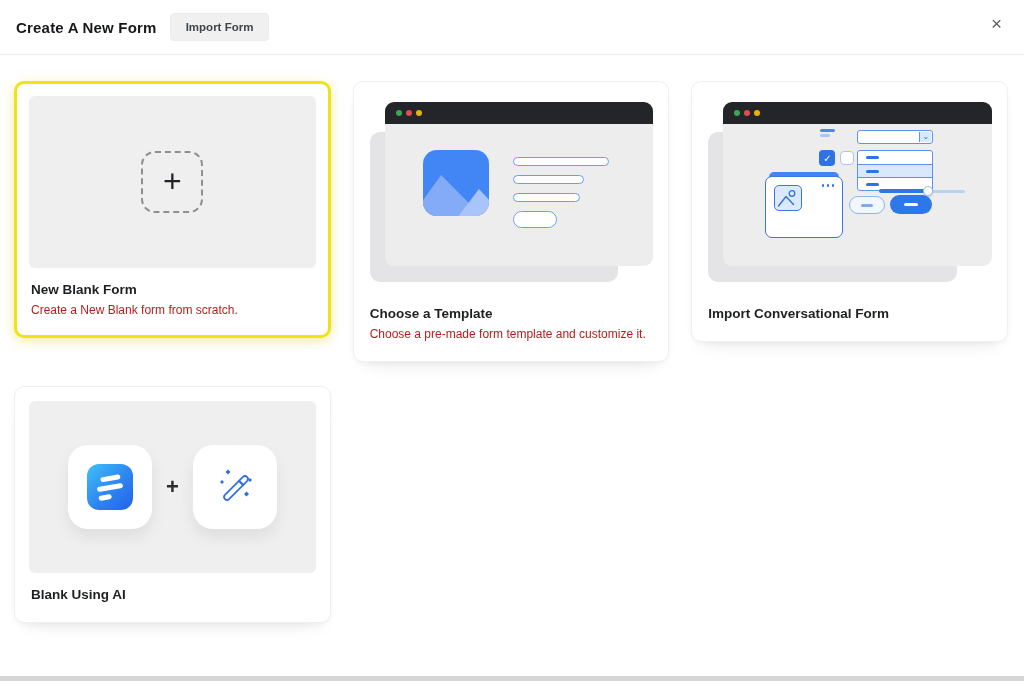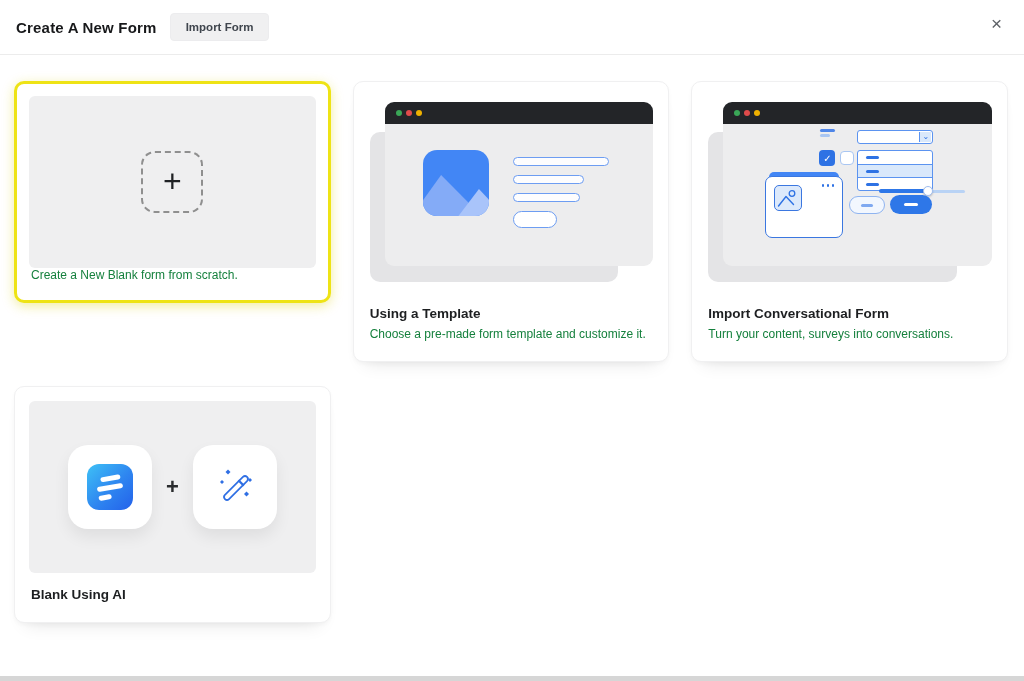--- a/index.html
+++ b/index.html
@@ -15,21 +15,21 @@
     padding:7px 15px; font-size:11.5px; font-weight:600; color:#3f454d; cursor:pointer; font-family:inherit; }
   .close-btn { margin-left:auto; background:none; border:none; font-size:19px; color:#5f6368;
     cursor:pointer; line-height:1; padding:2px 4px; margin-top:-8px; }
   
   .grid { display:grid; grid-template-columns:repeat(3,1fr); column-gap:22px; row-gap:24px;
     padding:26px 16px 0 14px; align-items:start; }
   .card { background:#fff; border:1px solid #f0f0f1; border-radius:10px; padding:14px;
     box-shadow:0 2px 4px rgba(0,0,0,.03), 0 12px 18px -12px rgba(0,0,0,.12); cursor:pointer; }
   .card.highlighted { border:3px solid #eee315; padding:12px; box-shadow:0 3px 12px rgba(222,210,20,.40); }
   .card-title { margin:14px 2px 6px; font-size:13.5px; font-weight:700; color:#1d1f21; }
-  .card-desc { margin:0 2px 6px; font-size:12px; color:#15803d; }
+  .card-desc { margin:0 2px 6px; font-size:12px; color:#b91c1c; }
   
   .preview-gray { background:#efeff0; border-radius:6px; height:172px; display:flex; align-items:center; justify-content:center; }
   .dashed-box { width:62px; height:62px; border:2px dashed #8f8f8f; border-radius:14px;
     display:flex; align-items:center; justify-content:center; }
   .plus-lg { font-size:32px; font-weight:400; color:#1f2124; line-height:1; margin-top:-2px; }
   
   .mockup-area { position:relative; height:196px; }
   .mock-shadow { position:absolute; left:2px; top:36px; width:calc(100% - 38px); height:150px;
     background:#e4e4e6; border-radius:10px; }
   .mock-window { position:absolute; left:17px; top:6px; right:1px; height:164px; border-radius:9px; overflow:hidden; }
@@ -113,20 +113,21 @@
   </div>
 
   <div class="grid">
 
     <div class="card highlighted">
       <div class="preview-gray">
         <div class="dashed-box">
           <span class="plus-lg">+</span>
         </div>
       </div>
+      <div class="card-title">New Blank Form</div>
       <div class="card-desc">Create a New Blank form from scratch.</div>
     </div>
 
     <div class="card">
       <div class="mockup-area">
         <div class="mock-shadow"></div>
         <div class="mock-window">
           <div class="mock-bar">
             <span class="dot dot-g"></span>
             <span class="dot dot-r"></span>
@@ -138,21 +139,21 @@
               <div class="t-bars">
                 <div class="t-bar w1"></div>
                 <div class="t-bar w2"></div>
                 <div class="t-bar w3"></div>
                 <div class="t-pill"></div>
               </div>
             </div>
           </div>
         </div>
       </div>
-      <div class="card-title">Using a Template</div>
+      <div class="card-title">Choose a Template</div>
       <div class="card-desc">Choose a pre-made form template and customize it.</div>
     </div>
 
     <div class="card">
       <div class="mockup-area">
         <div class="mock-shadow"></div>
         <div class="mock-window">
           <div class="mock-bar">
             <span class="dot dot-g"></span>
             <span class="dot dot-r"></span>
@@ -203,21 +204,20 @@
             <div class="pill-o">
                 <i></i>
               </div>
             <div class="pill-f">
                 <i></i>
               </div>
           </div>
         </div>
       </div>
       <div class="card-title">Import Conversational Form</div>
-      <div class="card-desc">Turn your content, surveys into conversations.</div>
     </div>
 
     <div class="card">
       <div class="ai-preview">
         <div class="ai-tile">
           <div class="ff-logo">
             <div class="ff-bars">
                 <i></i>
                 <i></i>
                 <i></i>

